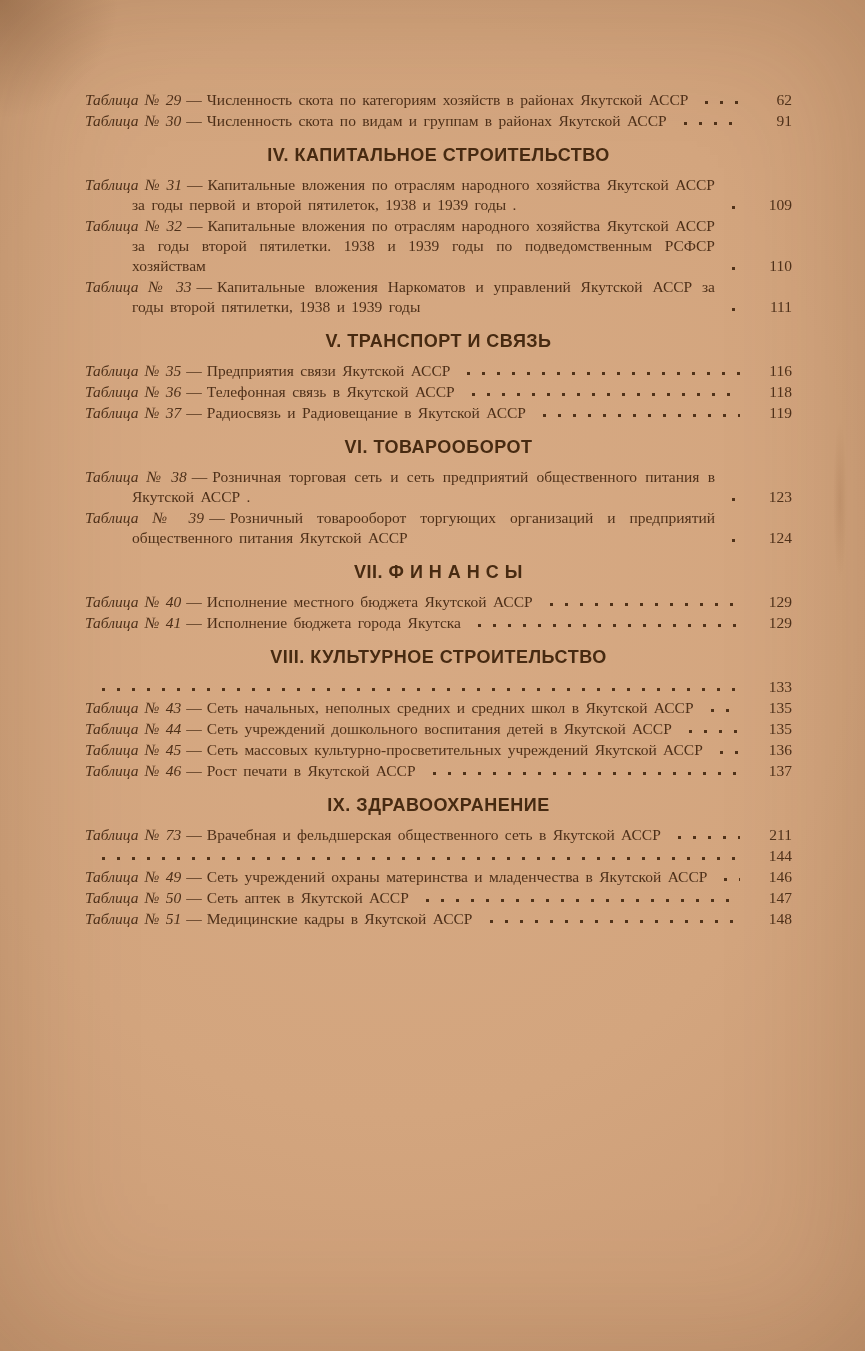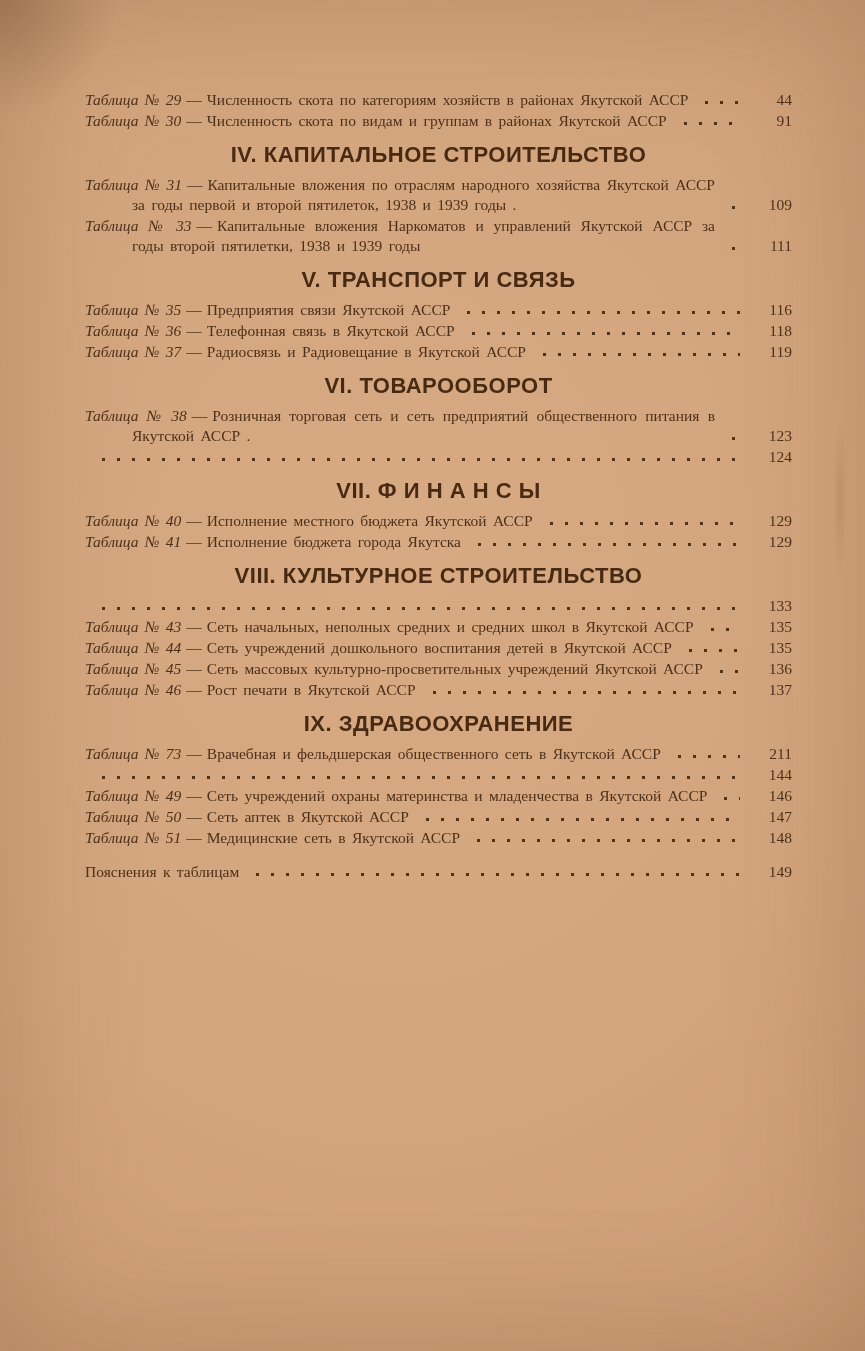--- a/index.html
+++ b/index.html
@@ -39,21 +39,21 @@
     pointer-events: none;
   }
   .toc {
     position: relative;
     font-size: 15.5px;
     line-height: 20px;
   }
   .heading {
     font-family: "Liberation Sans", sans-serif;
     font-weight: bold;
-    font-size: 22px;
+    font-size: 18px;
     line-height: 22px;
     text-align: center;
     color: #472a11;
     letter-spacing: 0.5px;
     margin: 13px 0 9px 0;
   }
   .entry {
     display: flex;
     align-items: flex-end;
     margin-bottom: 1px;
@@ -94,34 +94,39 @@
 </head>
 <body>
 
 <div class="paper">
   <div class="corner-shade"></div>
   <div class="edge-smudge"></div>
   <div class="toc">
       <div class="entry">
         <span class="entry-text"><span class="entry-label">Таблица № 29</span><span class="dash">—</span><span class="entry-title">Численность скота по категориям хозяйств в районах Якутской АССР</span></span>
         <span class="dot-leader"></span>
-        <span class="page-num">44</span>
+        <span class="page-num">62</span>
       </div>
       <div class="entry">
         <span class="entry-text"><span class="entry-label">Таблица № 30</span><span class="dash">—</span><span class="entry-title">Численность скота по видам и группам в районах Якутской АССР</span></span>
         <span class="dot-leader"></span>
         <span class="page-num">91</span>
       </div>
       <div class="heading">IV. КАПИТАЛЬНОЕ СТРОИТЕЛЬСТВО</div>
       <div class="entry">
         <span class="entry-text"><span class="entry-label">Таблица № 31</span><span class="dash">—</span><span class="entry-title">Капитальные вложения по отраслям народного хозяйства Якутской АССР за годы первой и второй пятилеток, 1938 и 1939 годы .</span></span>
         <span class="dot-leader"></span>
         <span class="page-num">109</span>
       </div>
       <div class="entry">
+        <span class="entry-text"><span class="entry-label">Таблица № 32</span><span class="dash">—</span><span class="entry-title">Капитальные вложения по отраслям народного хозяйства Якутской АССР за годы второй пятилетки. 1938 и 1939 годы по подведомственным РСФСР хозяйствам</span></span>
+        <span class="dot-leader"></span>
+        <span class="page-num">110</span>
+      </div>
+      <div class="entry">
         <span class="entry-text"><span class="entry-label">Таблица № 33</span><span class="dash">—</span><span class="entry-title">Капитальные вложения Наркоматов и управлений Якутской АССР за годы второй пятилетки, 1938 и 1939 годы</span></span>
         <span class="dot-leader"></span>
         <span class="page-num">111</span>
       </div>
       <div class="heading">V. ТРАНСПОРТ И СВЯЗЬ</div>
       <div class="entry">
         <span class="entry-text"><span class="entry-label">Таблица № 35</span><span class="dash">—</span><span class="entry-title">Предприятия связи Якутской АССР</span></span>
         <span class="dot-leader"></span>
         <span class="page-num">116</span>
       </div>
@@ -135,20 +140,21 @@
         <span class="dot-leader"></span>
         <span class="page-num">119</span>
       </div>
       <div class="heading">VI. ТОВАРООБОРОТ</div>
       <div class="entry">
         <span class="entry-text"><span class="entry-label">Таблица № 38</span><span class="dash">—</span><span class="entry-title">Розничная торговая сеть и сеть предприятий общественного питания в Якутской АССР .</span></span>
         <span class="dot-leader"></span>
         <span class="page-num">123</span>
       </div>
       <div class="entry">
+        <span class="entry-text"><span class="entry-label">Таблица № 39</span><span class="dash">—</span><span class="entry-title">Розничный товарооборот торгующих организаций и предприятий общественного питания Якутской АССР</span></span>
         <span class="dot-leader"></span>
         <span class="page-num">124</span>
       </div>
       <div class="heading">VII. Ф И Н А Н С Ы</div>
       <div class="entry">
         <span class="entry-text"><span class="entry-label">Таблица № 40</span><span class="dash">—</span><span class="entry-title">Исполнение местного бюджета Якутской АССР</span></span>
         <span class="dot-leader"></span>
         <span class="page-num">129</span>
       </div>
       <div class="entry">
@@ -195,24 +201,19 @@
         <span class="entry-text"><span class="entry-label">Таблица № 49</span><span class="dash">—</span><span class="entry-title">Сеть учреждений охраны материнства и младенчества в Якутской АССР</span></span>
         <span class="dot-leader"></span>
         <span class="page-num">146</span>
       </div>
       <div class="entry">
         <span class="entry-text"><span class="entry-label">Таблица № 50</span><span class="dash">—</span><span class="entry-title">Сеть аптек в Якутской АССР</span></span>
         <span class="dot-leader"></span>
         <span class="page-num">147</span>
       </div>
       <div class="entry">
-        <span class="entry-text"><span class="entry-label">Таблица № 51</span><span class="dash">—</span><span class="entry-title">Медицинские сеть в Якутской АССР</span></span>
+        <span class="entry-text"><span class="entry-label">Таблица № 51</span><span class="dash">—</span><span class="entry-title">Медицинские кадры в Якутской АССР</span></span>
         <span class="dot-leader"></span>
         <span class="page-num">148</span>
       </div>
       <div class="footer-gap"></div>
-      <div class="entry plain">
-        <span class="entry-text"><span class="entry-label">Пояснения к таблицам</span></span>
-        <span class="dot-leader"></span>
-        <span class="page-num">149</span>
-      </div>
     </div>
 </div>
 
 </body></html>

